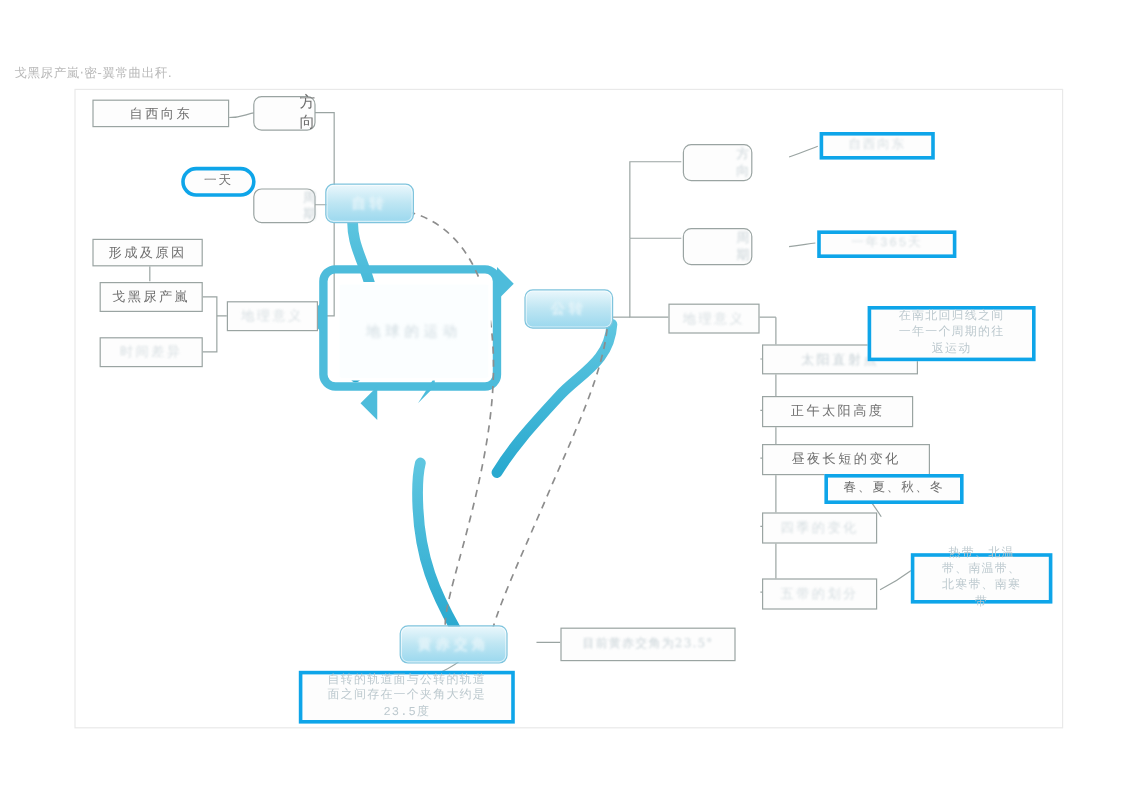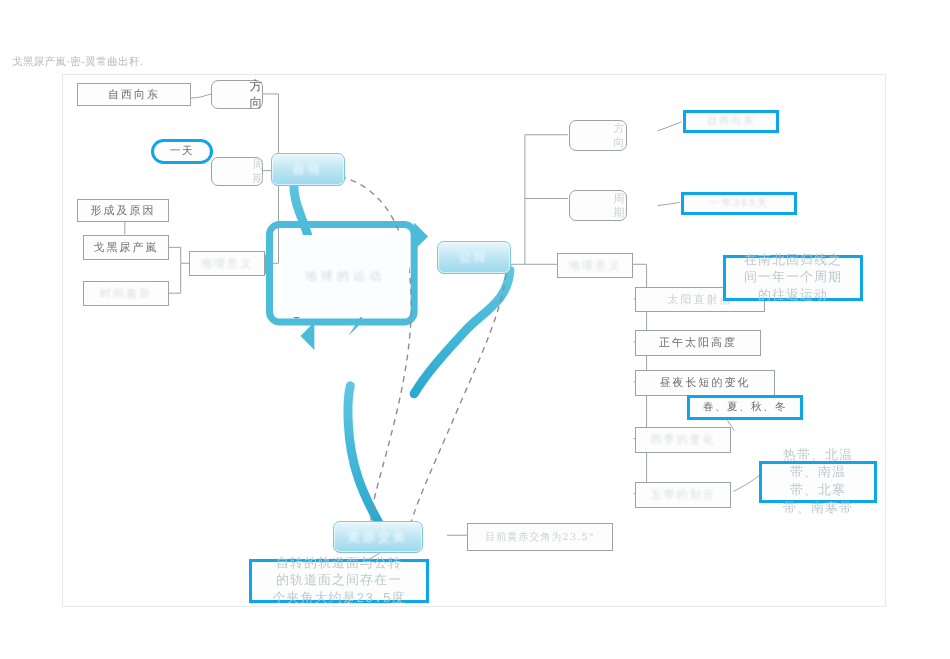--- a/index.html
+++ b/index.html
@@ -71,21 +71,21 @@
 
   
   .bubble{
     position:absolute;box-sizing:border-box;
     border:3px solid #0ea5e9;background:#fdfdfd;
     display:flex;align-items:center;justify-content:center;
     text-align:center;font-size:10.5px;letter-spacing:1.5px;color:#6e6e6e;
     font-family:Liberation Mono, monospace;line-height:1.35;
   }
   .bubble.oval{border-radius:40px;}
-  .bubble.multi{letter-spacing:1px;font-size:13px;padding:3px 18px;}
+  .bubble.multi{letter-spacing:1px;font-size:10px;padding:3px 18px;}
 
   
   .center-box{
     position:absolute;left:278px;top:232px;width:130px;height:82px;
     border:2px solid #ffffff;background:#fbfeff;border-radius:4px;
     display:flex;align-items:center;justify-content:center;
   }
   .center-text{
     font-family:"DejaVu Serif","Liberation Serif",serif;
     font-size:12px;letter-spacing:4px;line-height:1.5;color:#cdd9de;

